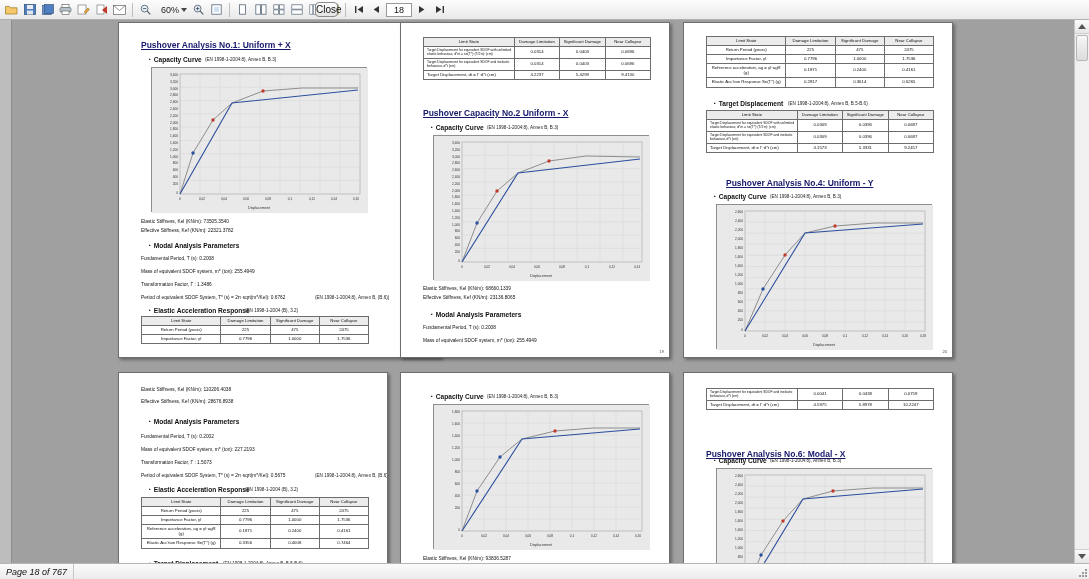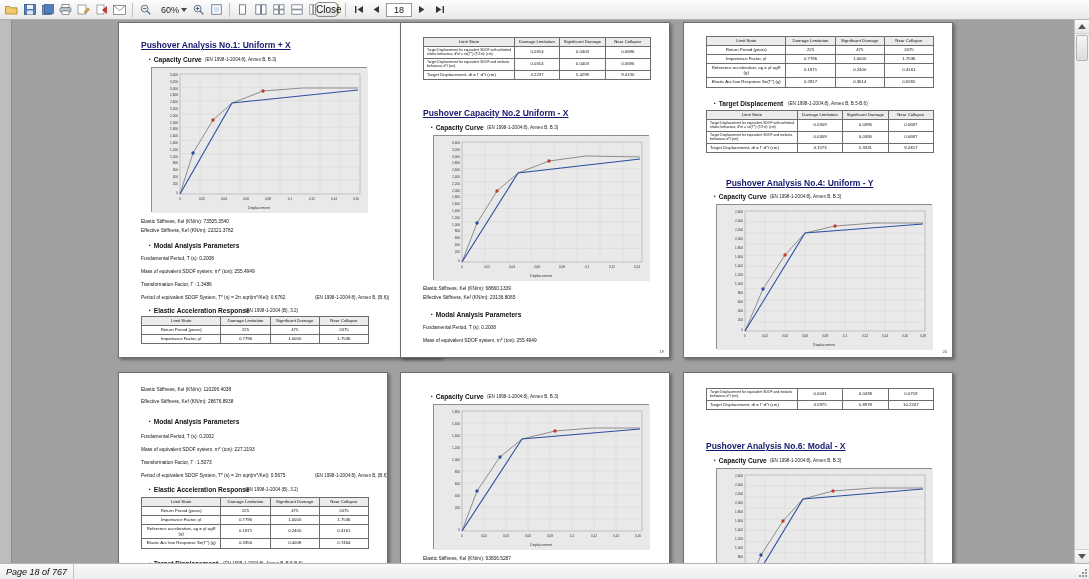--- a/index.html
+++ b/index.html
@@ -882,21 +882,21 @@
               </tr>
               <tr>
                 <td class="lbl">Target Displacement, dt = Γ·d*t (cm)</td>
                 <td>4.5975</td>
                 <td>5.8978</td>
                 <td>10.2247</td>
               </tr>
             </tbody>
           </table>
 
-          <div class="h1" style="position:absolute;left:22px;top:68px;">Pushover Analysis No.6: Modal  - X</div>
+          <div class="h1" style="position:absolute;left:22px;top:76px;">Pushover Analysis No.6: Modal  - X</div>
 
           <div class="h2" style="position:absolute;left:30px;top:84px;">Capacity Curve</div>
           <div class="note" style="position:absolute;left:86px;top:85px;">(EN 1998-1-2004:8), Annex B, B.3)</div>
 
           <div class="chart" style="left:32px; top:95px; width:216px; height:145px; position:absolute;">
             <svg width="216" height="145" viewBox="0 0 216 145">
               <rect x="0" y="0" width="216" height="145" fill="#e9e9e9"></rect>
               <rect x="28" y="6" width="180" height="120" fill="#e9e9e9" stroke="#999" stroke-width=".5"></rect>
               <g stroke="#cfcfcf" stroke-width=".4">
                 <line x1="28" y1="17.1" x2="208" y2="17.1"></line>

